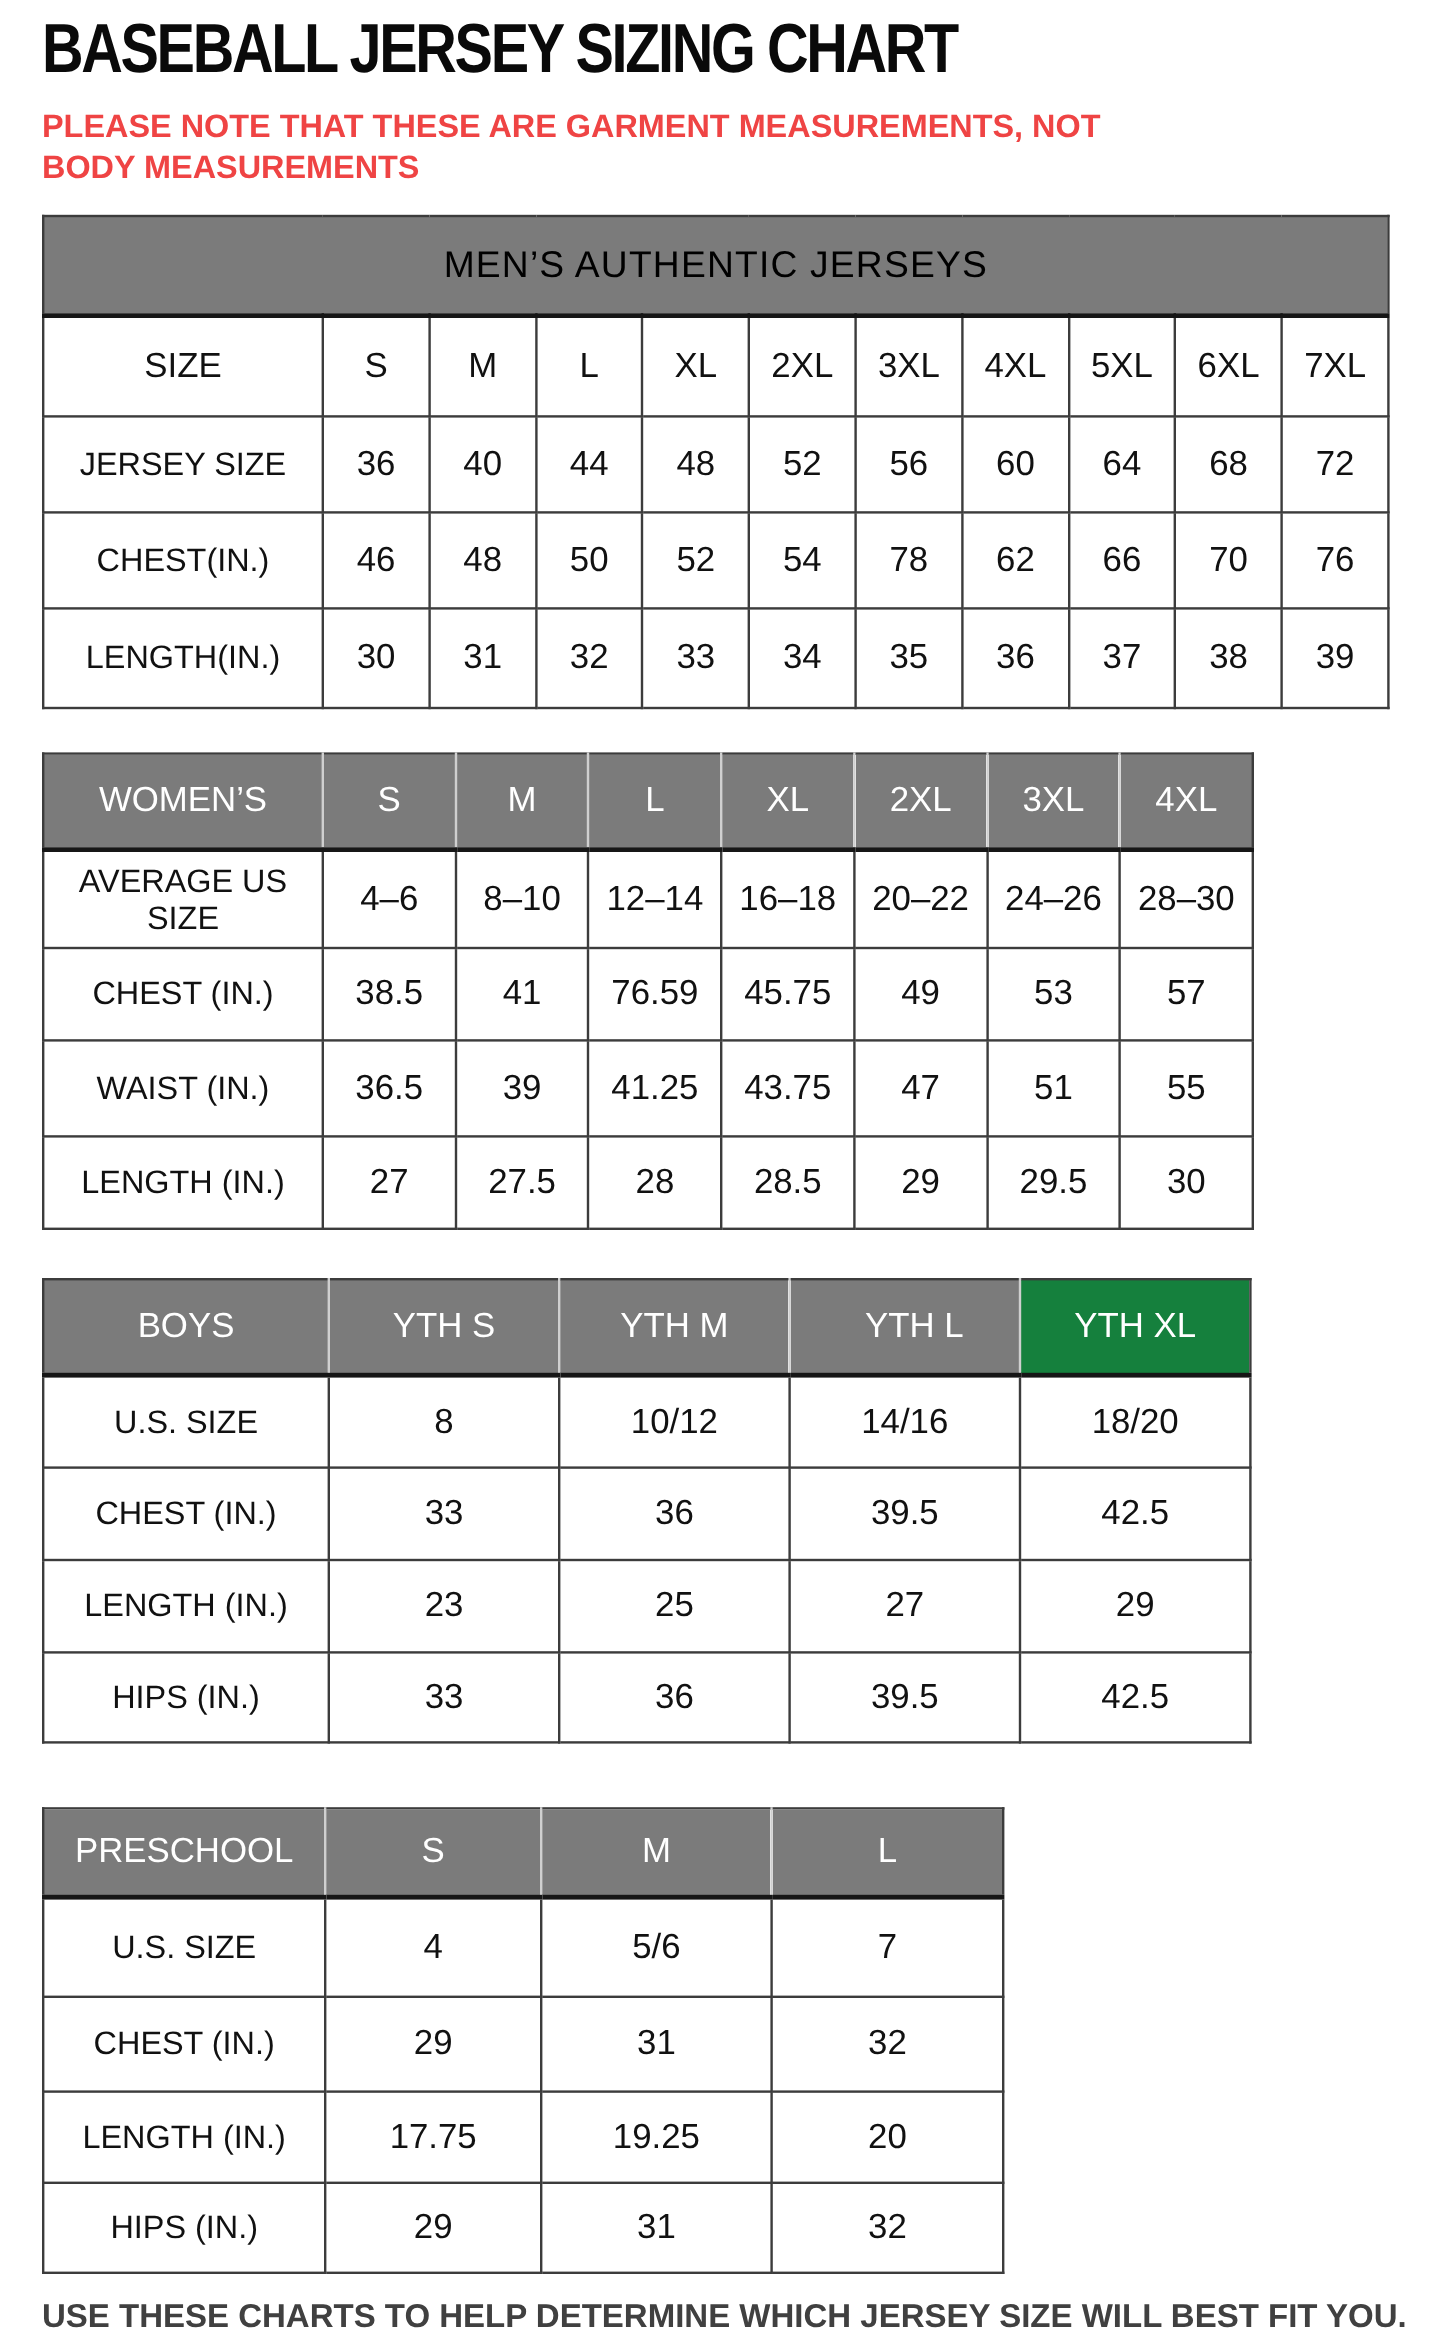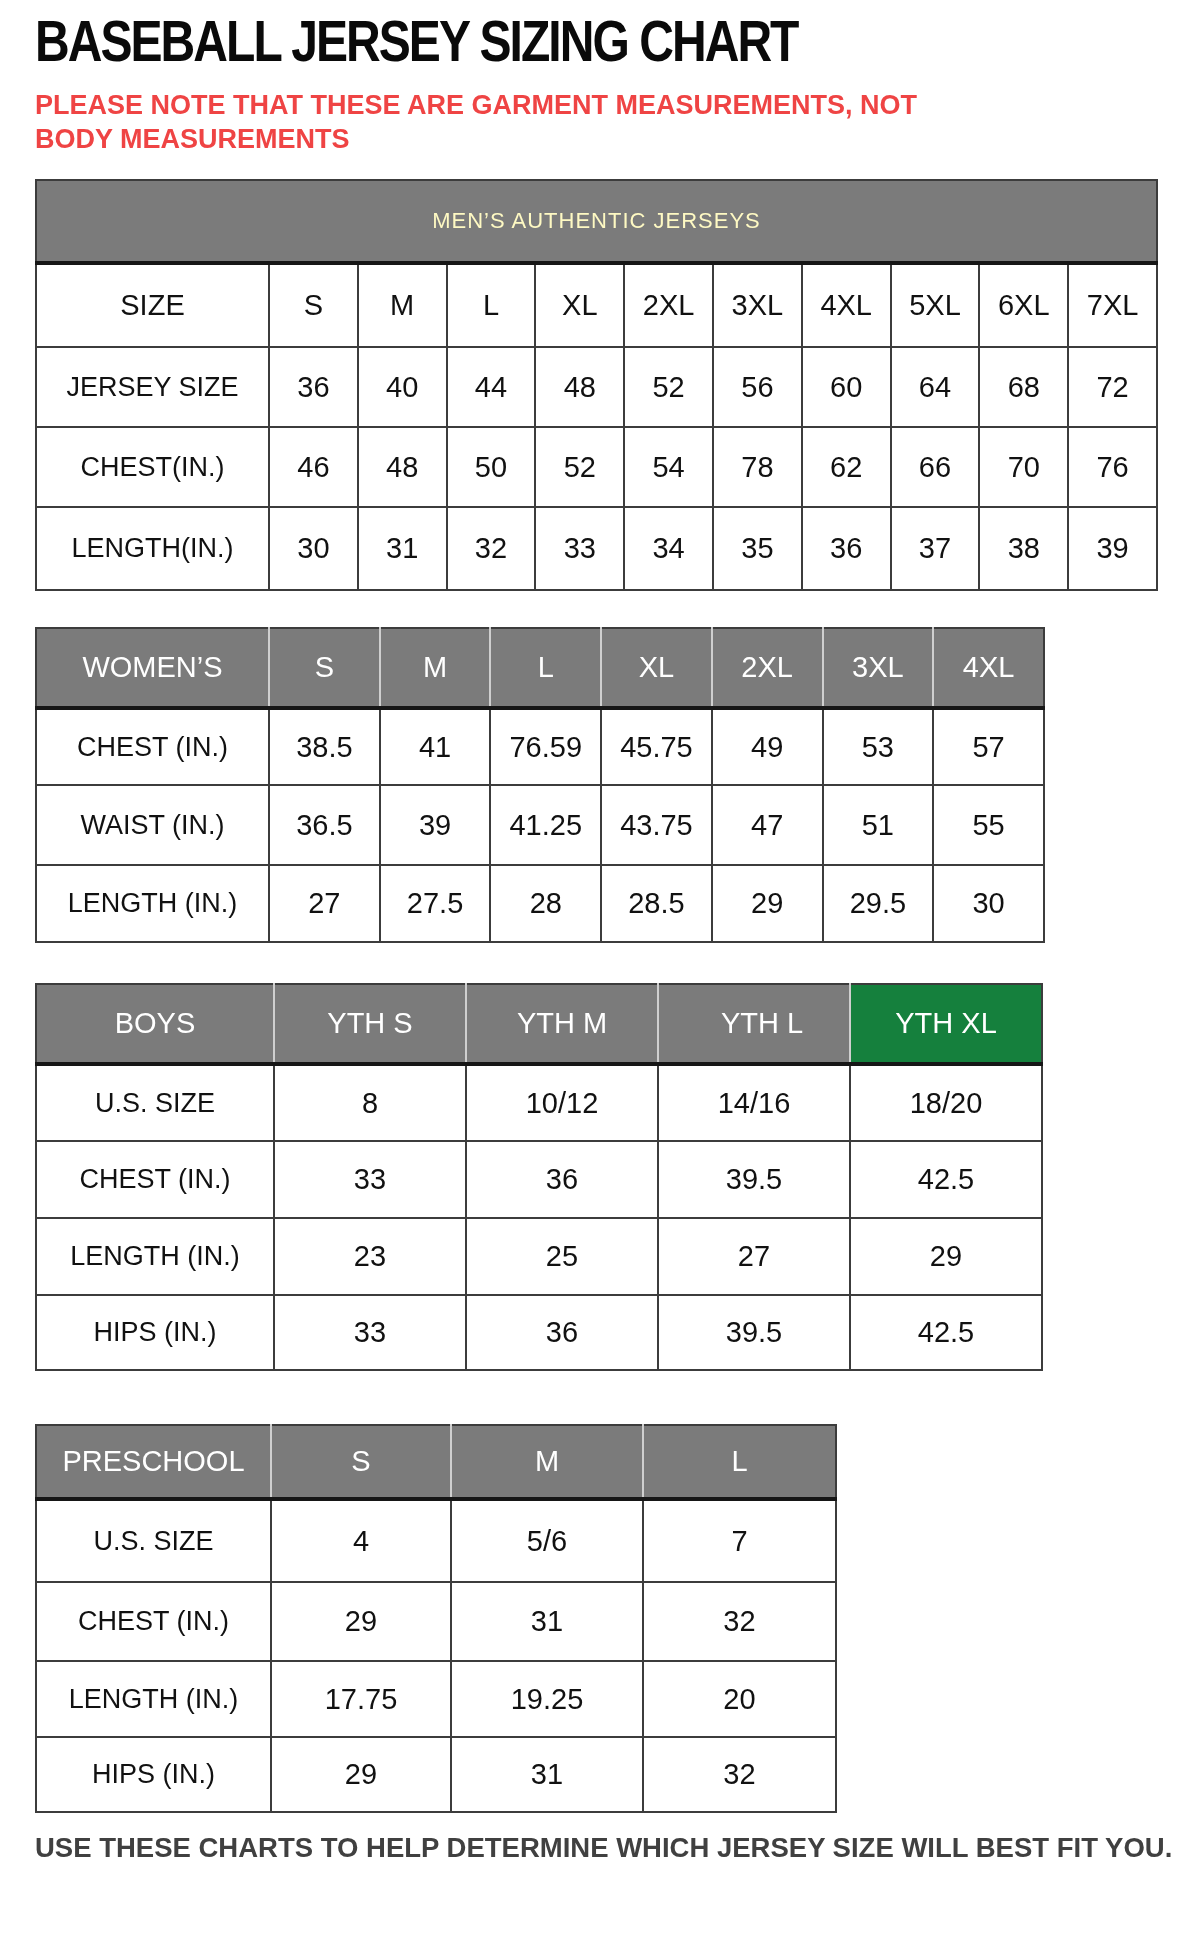--- a/index.html
+++ b/index.html
@@ -47,22 +47,22 @@
   }
   table.tbl td,table.tbl th{
     border:2px solid #3c3c3c;
     padding:0;
     text-align:center;
     vertical-align:middle;
     font-weight:normal;
     overflow:hidden;
   }
   .banner{
-    color:#fef9c3;
-    font-size:22px;
+    color:#000000;
+    font-size:31px;
     letter-spacing:1px;
     border-bottom:4px solid #161616 !important;
   }
   tr.ghead th{
     color:#fff;
     font-size:29px;
     border-bottom:4px solid #161616 !important;
     border-left-color:#cfcfcf;
     border-right-color:#cfcfcf;
   }
@@ -183,20 +183,30 @@
       <tr class="ghead">
         <th class="gbg" style="background-color: rgb(123, 123, 123);">WOMEN’S</th>
         <th class="gbg" style="background-color: rgb(123, 123, 123);">S</th>
         <th class="gbg" style="background-color: rgb(123, 123, 123);">M</th>
         <th class="gbg" style="background-color: rgb(123, 123, 123);">L</th>
         <th class="gbg" style="background-color: rgb(123, 123, 123);">XL</th>
         <th class="gbg" style="background-color: rgb(123, 123, 123);">2XL</th>
         <th class="gbg" style="background-color: rgb(123, 123, 123);">3XL</th>
         <th class="gbg" style="background-color: rgb(123, 123, 123);">4XL</th>
       </tr>
+      <tr class="r0">
+        <td class="rl">AVERAGE US SIZE</td>
+        <td class="v">4–6</td>
+        <td class="v">8–10</td>
+        <td class="v">12–14</td>
+        <td class="v">16–18</td>
+        <td class="v">20–22</td>
+        <td class="v">24–26</td>
+        <td class="v">28–30</td>
+      </tr>
       <tr class="r1">
         <td class="rl">CHEST (IN.)</td>
         <td class="v">38.5</td>
         <td class="v">41</td>
         <td class="v">76.59</td>
         <td class="v">45.75</td>
         <td class="v">49</td>
         <td class="v">53</td>
         <td class="v">57</td>
       </tr>

